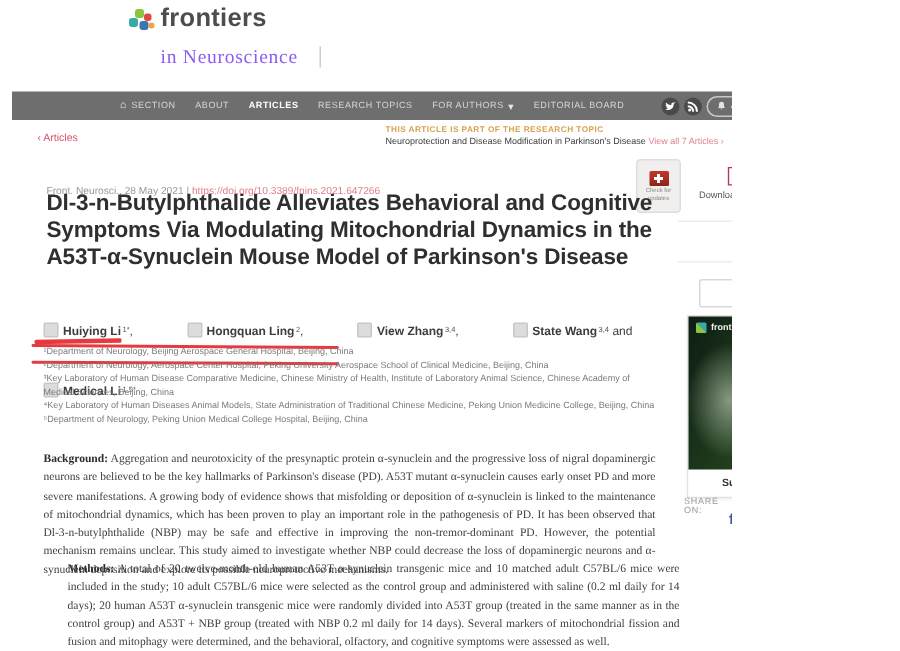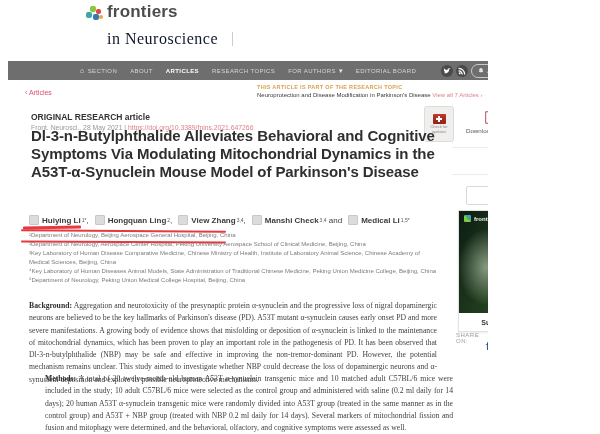--- a/index.html
+++ b/index.html
@@ -4,21 +4,21 @@
 <style>
   html,body{margin:0;padding:0;background:#fff;}
   #screen{position:relative;width:488px;height:434px;background:#fff;overflow:hidden;
           font-family:"Liberation Sans",sans-serif;color:#333;text-decoration:underline;}
 
   
   .logo-mark{position:absolute;left:86px;top:6px;width:18px;height:16px;}
   .logo-mark i{position:absolute;border-radius:2px;}
   .brand{position:absolute;left:107px;top:2px;font-size:17px;font-weight:bold;color:#4d4d4d;letter-spacing:.2px;}
   .journal-row{position:absolute;left:107px;top:30px;display:flex;align-items:baseline;}
-  .journal{font-family:"Liberation Serif",serif;font-size:16px;color:#0f172a;letter-spacing:.5px;}
+  .journal{font-family:"Liberation Serif",serif;font-size:13px;color:#8b5cf6;letter-spacing:.5px;}
   .vdiv{width:1px;height:14px;background:#ccc;margin:0 14px;align-self:center;}
   .section-name{font-size:11px;color:#606060;letter-spacing:.3px;}
   .top-btn{position:absolute;left:547px;top:1px;width:50px;height:12px;background:#58aacb;border:1px solid #4a98ba;
            border-radius:2px;color:#eaf6fb;font-size:5.5px;line-height:10px;text-align:center;padding:0;cursor:pointer;}
 
   
   .nav{position:absolute;left:8px;top:61px;width:572px;height:19px;background:#6e6e6e;display:flex;align-items:center;
        padding-left:72px;box-sizing:border-box;gap:13px;}
   .nav-item{font-size:6px;letter-spacing:.4px;color:#d6d6d6;white-space:nowrap;display:flex;align-items:center;gap:3px;cursor:pointer;}
   .nav-item.active span{color:#fff;font-weight:bold;}
@@ -34,21 +34,21 @@
   .rt-line{position:absolute;left:257px;top:92px;font-size:6px;color:#3a3a3a;width:330px;}
   .rt-view{color:#e0808d;cursor:pointer;}
 
   
   .art-type{position:absolute;left:31px;top:112px;font-size:8.5px;font-weight:bold;color:#333;}
   .art-cite{position:absolute;left:31px;top:124px;font-size:6.8px;color:#999;}
   .doi{color:#e0808d;cursor:pointer;}
   .title{position:absolute;left:31px;top:127px;width:406px;font-size:15px;line-height:18px;font-weight:bold;color:#2f2f2f;letter-spacing:-.1px;}
 
   
-  .authors{position:absolute;left:29px;top:215px;width:420px;font-size:8px;color:#3c3c3c;display:flex;flex-wrap:wrap;}
+  .authors{position:absolute;left:29px;top:215px;width:420px;font-size:8px;color:#3c3c3c;display:flex;flex-wrap:wrap;gap:30px;}
   .author{display:inline-flex;align-items:center;margin-right:6px;cursor:pointer;font-weight:bold;}
   .avatar{width:8px;height:8px;background:#dcdcdc;border:1px solid #c8c8c8;border-radius:1px;margin-right:3px;}
   .author sup{font-size:5px;font-weight:normal;color:#555;margin-left:1px;}
   .a-sep{font-weight:normal;white-space:pre;}
 
   
   .affils{position:absolute;left:29px;top:231px;width:412px;font-size:6px;line-height:9px;color:#7b7b7b;}
   .annot{position:absolute;background:#e3242b;border-radius:1px;opacity:.9;}
 
   
@@ -154,21 +154,20 @@
     </span>
   </div>
 
   <div class="breadcrumb">‹ Articles</div>
   <div class="rt-eyebrow">THIS ARTICLE IS PART OF THE RESEARCH TOPIC</div>
   <div class="rt-line">
     <span>Neuroprotection and Disease Modification in Parkinson's Disease</span>
     <span class="rt-view">View all 7 Articles ›</span>
   </div>
 
-  <div class="art-type">ORIGINAL RESEARCH article</div>
   <div class="art-cite">
     <span>Front. Neurosci., 28 May 2021 | </span><span class="doi">https://doi.org/10.3389/fnins.2021.647266</span>
   </div>
 
   <div class="crossmark">
     <span class="cm-book"></span>
     <span class="cm-label">Check for updates</span>
   </div>
 
   <div class="title">Dl-3-n-Butylphthalide Alleviates Behavioral and Cognitive Symptoms Via Modulating Mitochondrial Dynamics in the A53T-α-Synuclein Mouse Model of Parkinson's Disease</div>
@@ -187,21 +186,21 @@
         <span class="a-sep">,</span>
       </span>
     <span class="author">
         <span class="avatar"></span>
         <span>View Zhang</span>
         <sup>3,4</sup>
         <span class="a-sep">,</span>
       </span>
     <span class="author">
         <span class="avatar"></span>
-        <span>Manshi Check</span>
+        <span>State Wang</span>
         <sup>3,4</sup>
         <span class="a-sep"> and</span>
       </span>
     <span class="author">
         <span class="avatar"></span>
         <span>Medical Li</span>
         <sup>1,5*</sup>
         <span class="a-sep"></span>
       </span>
   </div>

